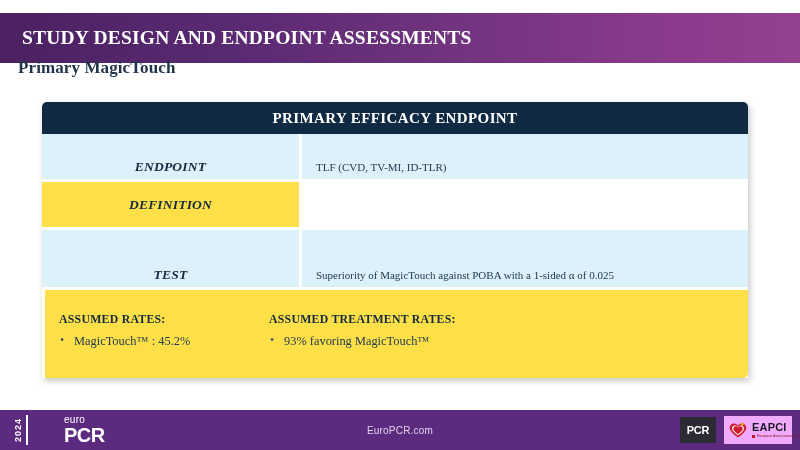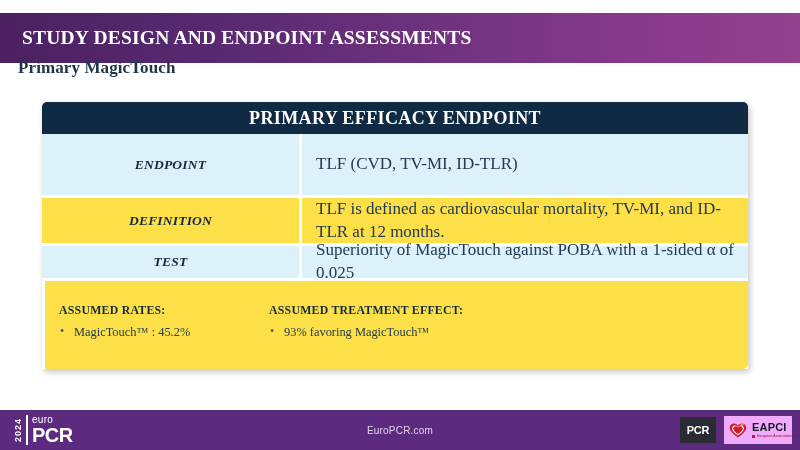--- a/index.html
+++ b/index.html
@@ -64,21 +64,21 @@
     background: #102a43;
     border-radius: 5px 5px 0 0;
     display: flex;
     align-items: center;
     justify-content: center;
   }
   .table-header-label {
     color: #ffffff;
     font-family: "Liberation Serif", serif;
     font-weight: bold;
-    font-size: 18px;
+    font-size: 15px;
     letter-spacing: 0.4px;
   }
 
   .trow {
     display: flex;
     width: 100%;
     border-bottom: 3px solid #ffffff;
     background: #ffffff;
   }
   .trow:last-child { border-bottom: none; }
@@ -103,34 +103,34 @@
 
   .tcell-value {
     flex: 1 1 auto;
     display: flex;
     align-items: center;
     padding: 4px 2px 4px 14px;
     border-left: 3px solid #ffffff;
   }
   .tcell-value .vtext {
     font-family: "Liberation Serif", serif;
-    font-size: 17px;
+    font-size: 11px;
     color: #223a52;
     line-height: 1.35;
   }
 
   
   .tint-blue .tcell-label,
   .tint-blue .tcell-value { background: #ddf1fa; }
   .tint-gray .tcell-label,
   .tint-gray .tcell-value { background: #fde047; }
 
-  .row-h1 .tcell-label, .row-h1 .tcell-value { height: 61px; }
+  .row-h1 .tcell-label, .row-h1 .tcell-value { height: 45px; align-items: flex-end; }
   .row-h2 .tcell-label, .row-h2 .tcell-value { height: 45px; }
-  .row-h3 .tcell-label, .row-h3 .tcell-value { height: 32px; }
+  .row-h3 .tcell-label, .row-h3 .tcell-value { height: 57px; align-items: flex-end; }
   .row-h4 .tcell-label, .row-h4 .tcell-value { height: 88px; }
 
   .row-last .tcell-label { border-radius: 0 0 0 5px; }
   .row-last .tcell-value { border-radius: 0 0 5px 0; }
 
   
   .assump-wrap {
     display: flex;
     width: 100%;
     align-items: flex-start;
@@ -204,20 +204,21 @@
     width: 2px;
     height: 30px;
     background: #ffffff;
     margin: 0 4px 0 3px;
   }
   .logo-stack {
     display: flex;
     flex-direction: column;
     justify-content: flex-end;
     line-height: 1;
+    margin-left: 32px;
   }
   .logo-euro {
     font-family: "Liberation Sans", sans-serif;
     font-size: 10px;
     color: #ffffff;
     letter-spacing: 0.3px;
     margin-bottom: 1px;
   }
   .logo-pcr {
     font-family: "Liberation Sans", sans-serif;
@@ -325,23 +326,20 @@
     </div>
     <div class="tcell-value">
       <div class="vtext">TLF (CVD, TV-MI, ID-TLR)</div>
     </div>
   </div>
 
   <div class="trow tint-gray row-h2">
     <div class="tcell-label">
       <span>DEFINITION</span>
     </div>
-    <div class="tcell-value">
-      <div class="vtext">TLF is defined as cardiovascular mortality, TV-MI, and ID-TLR at 12 months.</div>
-    </div>
   </div>
 
   <div class="trow tint-blue row-h3">
     <div class="tcell-label">
       <span>TEST</span>
     </div>
     <div class="tcell-value">
       <div class="vtext">Superiority of MagicTouch against POBA with a 1-sided α of 0.025</div>
     </div>
   </div>
@@ -351,21 +349,21 @@
       <div class="assump-wrap">
 
         <div class="assump-col col1">
           <div class="assump-title">ASSUMED RATES:</div>
           <ul class="assump-list">
             <li>MagicTouch™ : 45.2%</li>
           </ul>
         </div>
 
         <div class="assump-col col2">
-          <div class="assump-title">ASSUMED TREATMENT EFFECT:</div>
+          <div class="assump-title">ASSUMED TREATMENT RATES:</div>
           <ul class="assump-list">
             <li>93% favoring MagicTouch™</li>
           </ul>
         </div>
 
       </div>
     </div>
   </div>
 
 </div>

